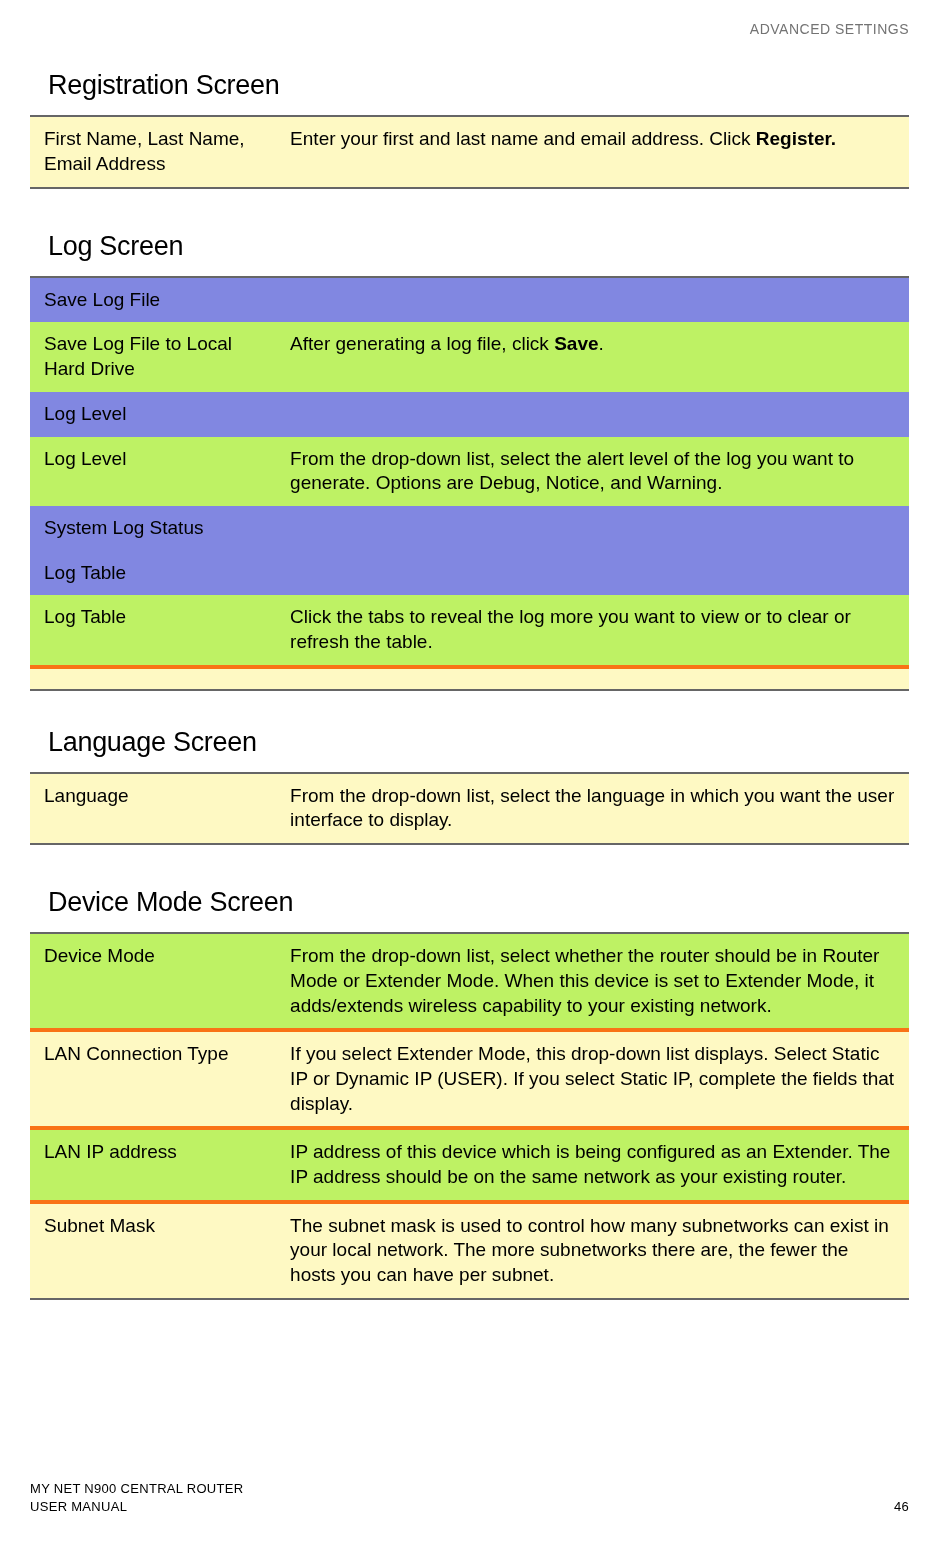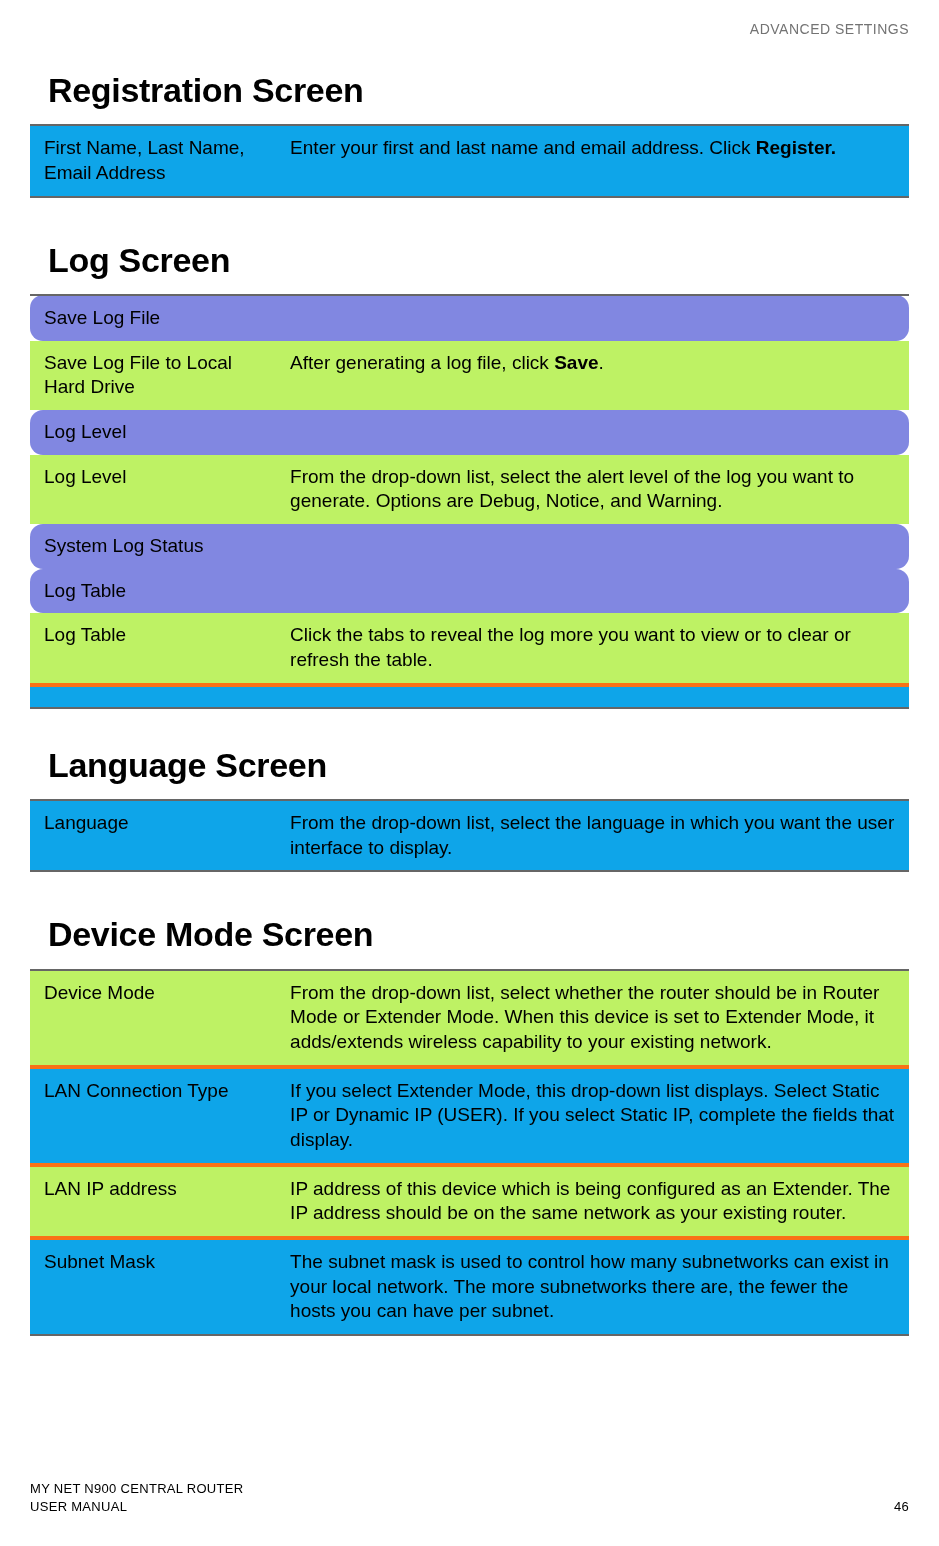--- a/index.html
+++ b/index.html
@@ -16,44 +16,44 @@
       min-height: 1546px;
     }
     .header-right {
       text-align: right;
       font-size: 14px;
       letter-spacing: 0.5px;
       margin-bottom: 30px;
       color: #737373;
     }
     .section-title {
-      font-size: 34px;
-      font-weight: 700;
+      font-size: 27px;
+      font-weight: 400;
       margin: 30px 0 12px 0;
       padding-left: 18px;
       letter-spacing: -0.3px;
     }
     table.dtable {
       width: 100%;
       border-collapse: collapse;
       margin-bottom: 40px;
     }
     table.dtable td, table.dtable th {
       text-align: left;
       vertical-align: top;
       padding: 10px 14px 10px 14px;
       font-size: 19px;
       font-weight: 400;
     }
     table.dtable .desc-col { width: 72%; }
     table.dtable .label-col { width: 28%; }
-    .row-light { background: #0ea5e9; }
+    .row-light { background: #fef9c3; }
     .row-white { background: #bef264; }
     .row-purple-head { background: #8187e1; font-weight: 700; }
-    .row-purple-head td { padding: 8px 14px; border-radius: 13px; }
+    .row-purple-head td { padding: 8px 14px; }
     .bold { font-weight: 700; }
     tr.sep-top td { border-top: 2px solid #666; }
     tr.sep-bottom td { border-bottom: 2px solid #666; }
     .thin-sep { border-top: 4px solid #f97316; }
     .empty-tail { height: 22px; }
     .footer {
       position: absolute;
       left: 30px;
       right: 30px;
       bottom: 30px;

